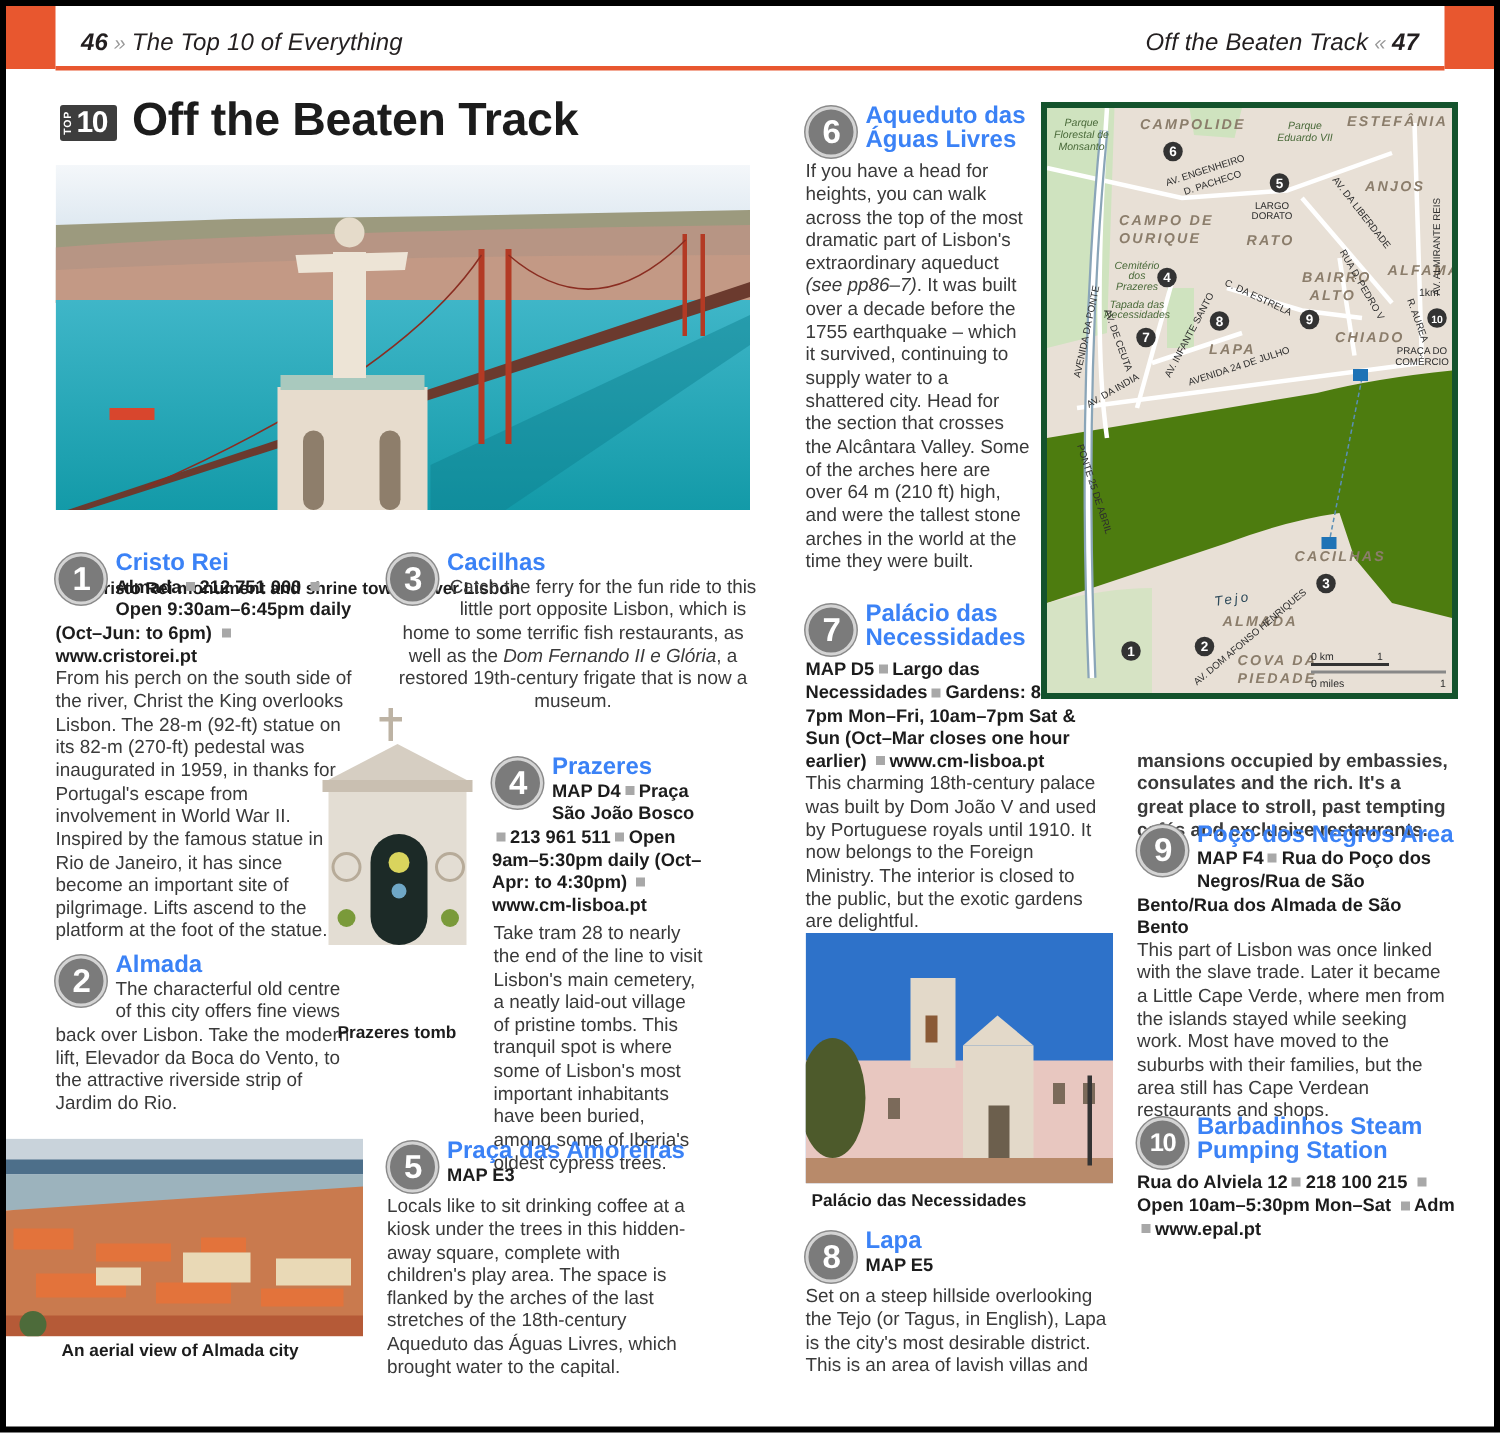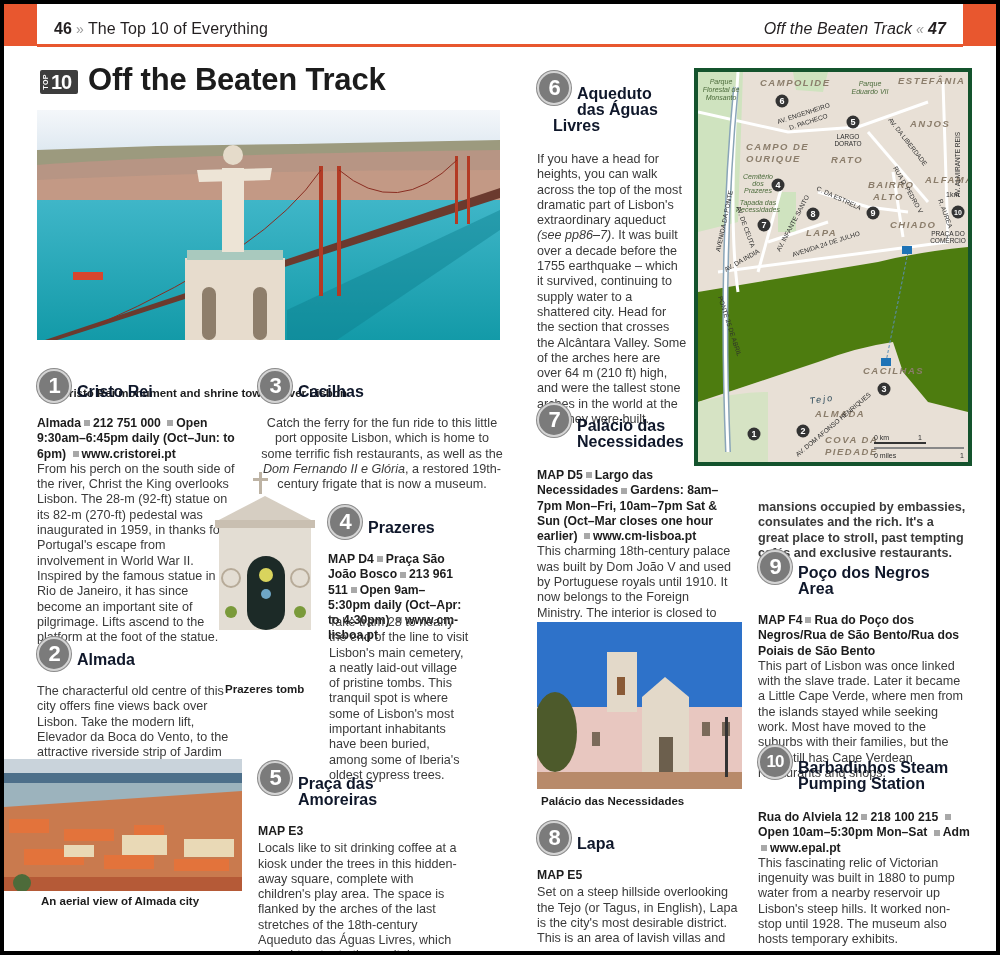--- a/index.html
+++ b/index.html
@@ -4,38 +4,38 @@
 <style>
   html, body { margin:0; padding:0; }
   body { width:1000px; height:955px; background:#000; position:relative; overflow:hidden;
          font-family:"Liberation Sans", "DejaVu Sans", sans-serif; color:#231f20; }
   .page { position:absolute; left:4px; top:4px; width:992px; height:947px; background:#fff; overflow:hidden; }
   .tab-left { position:absolute; left:0; top:0; width:33px; height:42px; background:#e8572f; }
   .tab-right { position:absolute; right:0; top:0; width:33px; height:42px; background:#e8572f; }
   .running-head { position:absolute; top:16px; font-size:16px; letter-spacing:0.1px; }
   .running-head b { font-weight:bold; }
   .running-head .chev { color:#9a9a9a; margin:0 4px; font-size:14px; }
-  .rh-left { left:50px; }
+  .rh-left { left:50px;font-style:italic; }
   .rh-right { right:50px;font-style:italic; }
   .rule { position:absolute; top:40px; left:33px; right:33px; height:3px; background:#e8572f; }
   .top10-badge { position:absolute; left:36px; top:66px; width:38px; height:24px; background:#3d3d3d; border-radius:2px;
                  display:flex; align-items:center; color:#fff; font-weight:bold; }
   .top10-badge .tp { font-size:7px; writing-mode:vertical-rl; transform:rotate(180deg); margin-left:2px; letter-spacing:0.5px; }
   .top10-badge .ten { font-size:20px; margin-left:2px; letter-spacing:-1px; line-height:24px; }
   .page-title { position:absolute; left:84px; top:58px; font-size:31px; font-weight:bold; color:#1c1c1c; margin:0; letter-spacing:-0.2px; }
 
   .photo { position:absolute; overflow:hidden; }
   .caption { position:absolute; font-size:11.5px; font-weight:bold; color:#1c1c1c; }
 
   .entry { position:absolute; font-size:12.6px; line-height:15.3px; color:#3a3a3a; }
   .entry .num { float:left; width:30px; height:30px; border-radius:50%; background:#7b7b7b; border:2px solid #d4d4d4;
                 box-shadow:0 0 0 1px #8a8a8a; color:#fff; font-weight:bold; font-size:22px; line-height:30px;
                 text-align:center; margin:1px 6px 0 0; letter-spacing:-1px; }
   .entry .num.two { font-size:17px; }
-  .entry h3 { margin:16px; font-size:16px; line-height:16px; font-weight:bold; color:#0f172a; }
+  .entry h3 { margin:0; font-size:16px; line-height:16px; font-weight:bold; color:#3b82f6; }
   .entry .info { font-weight:bold; color:#1c1c1c; font-size:12.2px; line-height:15.3px; }
   .entry .sq { display:inline-block; width:6px; height:6px; background:#a8a8a8; margin:0 3px 1px 3px; vertical-align:middle; }
   .entry p { margin:0; }
   .entry i { font-style:italic; }
 
   .map { position:absolute; left:690px; top:64px; width:270px; height:390px; border:4px solid #14532d; background:#4d7c0f; overflow:hidden; }
   .map svg { position:absolute; left:0; top:0; }
 </style>
 </head>
 <body>
@@ -225,32 +225,31 @@
     <p style="clear:both;padding-top:2px">Set on a steep hillside overlooking the Tejo (or Tagus, in English), Lapa is the city's most desirable district. This is an area of lavish villas and</p>
   </div>
   <div class="entry" style="left:754px;top:496px;width:210px;font-weight:bold;">
     <p>mansions occupied by embassies, consulates and the rich. It's a great place to stroll, past tempting cafés and exclusive restaurants.</p>
   </div>
 
   <div class="entry" style="left:754px;top:545px;width:212px;">
     <div class="num">9</div>
     <h3>Poço dos Negros Area</h3>
     <div class="info">
-      <span>MAP F4</span><span class="sq"></span><span>Rua do Poço dos Negros/Rua de São Bento/Rua dos Poiais de São Bento</span>
+      <span>MAP F4</span><span class="sq"></span><span>Rua do Poço dos Negros/Rua de São Bento/Rua dos Almada de São Bento</span>
     </div>
     <p>This part of Lisbon was once linked with the slave trade. Later it became a Little Cape Verde, where men from the islands stayed while seeking work. Most have moved to the suburbs with their families, but the area still has Cape Verdean restaurants and shops.</p>
   </div>
 
   <div class="entry" style="left:754px;top:740px;width:212px;">
     <div class="num two">10</div>
     <h3>Barbadinhos Steam Pumping Station</h3>
     <div class="info" style="clear:both;padding-top:2px">
       <span>Rua do Alviela 12</span><span class="sq"></span><span>218 100 215</span> <span class="sq"></span><span>Open 10am–5:30pm Mon–Sat</span> <span class="sq"></span><span>Adm</span><span class="sq"></span><span>www.epal.pt</span>
     </div>
-    <p>This fascinating relic of Victorian ingenuity was built in 1880 to pump water from a nearby reservoir up Lisbon's steep hills. It worked non-stop until 1928. The museum also hosts temporary exhibits.</p>
   </div>
 
   <div class="map">
     <svg width="270" height="390" viewBox="0 0 270 390" font-family="Liberation Sans, sans-serif">
 
       <path d="M0 0 L270 0 L270 175 Q220 180 180 190 Q120 200 60 210 Q30 215 0 220 Z" fill="#e8e0d6"></path>
       <path d="M0 0 L45 0 L40 150 L0 160 Z" fill="#cfe3bf"></path>
       <path d="M95 0 L130 0 L125 20 L98 18 Z" fill="#cfe3bf"></path>
       <rect x="80" y="120" width="18" height="40" fill="#cfe3bf"></rect>
 

